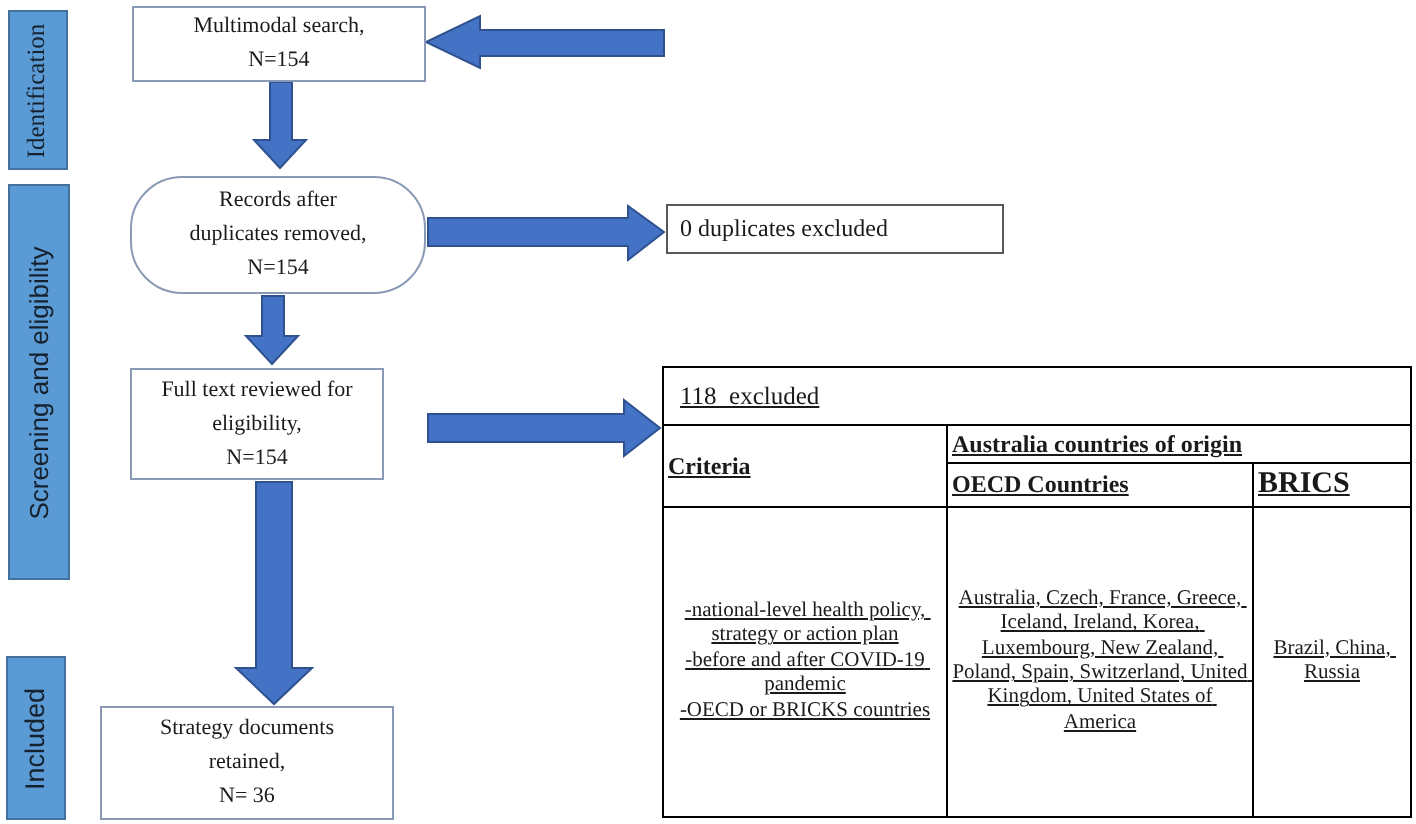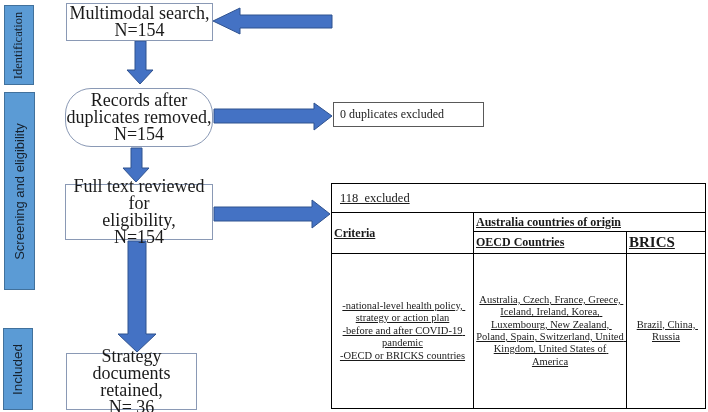--- a/index.html
+++ b/index.html
@@ -24,31 +24,31 @@
   .stage span{transform:rotate(-90deg);white-space:nowrap;color:#16212e;}
   #stage-identification{left:4px;top:5px;width:30px;height:80px;}
   #stage-identification span{font-family:"Liberation Serif",serif;font-size:12.5px;}
   #stage-screening{left:4px;top:92px;width:31px;height:198px;}
   #stage-screening span{font-family:"Liberation Sans",sans-serif;font-size:13px;}
   #stage-included{left:3px;top:328px;width:30px;height:82px;}
   #stage-included span{font-family:"Liberation Sans",sans-serif;font-size:13.5px;}
 
   
   .box{position:absolute;background:#fff;border:1px solid var(--box-stroke);
-       box-sizing:border-box;font-size:18px;line-height:17px;}
+       box-sizing:border-box;font-size:11px;line-height:17px;}
   .box.center{display:flex;align-items:center;justify-content:center;
               text-align:center;white-space:pre-wrap;}
   #box-multimodal{left:66px;top:3px;width:147px;height:38px;}
   #box-records{left:65px;top:88px;width:148px;height:59px;border-radius:26px;}
-  #box-fulltext{left:65px;top:184px;width:148px;height:56px;}
-  #box-strategy{left:66px;top:353px;width:131px;height:57px;}
+  #box-fulltext{left:65px;top:184px;width:127px;height:56px;}
+  #box-strategy{left:50px;top:353px;width:147px;height:57px;}
   #box-sources{left:332px;top:2px;width:303px;height:40px;
                border-color:var(--rightbox-stroke);
                padding:1px 4px 0 7px;white-space:pre-wrap;line-height:19px;}
-  #box-duplicates{left:333px;top:102px;width:151px;height:25px;
+  #box-duplicates{left:333px;top:102px;width:169px;height:25px;
                   border-color:var(--rightbox-stroke);
                   display:flex;align-items:center;padding-left:6px;font-size:12px;}
 
   
   .tablewrap{position:absolute;left:331px;top:183px;width:374px;text-decoration:underline;}
   table{border-collapse:collapse;table-layout:fixed;width:374px;
         font-family:"Liberation Serif",serif;}
   td,th{border:1px solid var(--table-stroke);padding:0 2px;box-sizing:border-box;
         overflow:hidden;}
   th{text-align:left;font-size:12px;}

